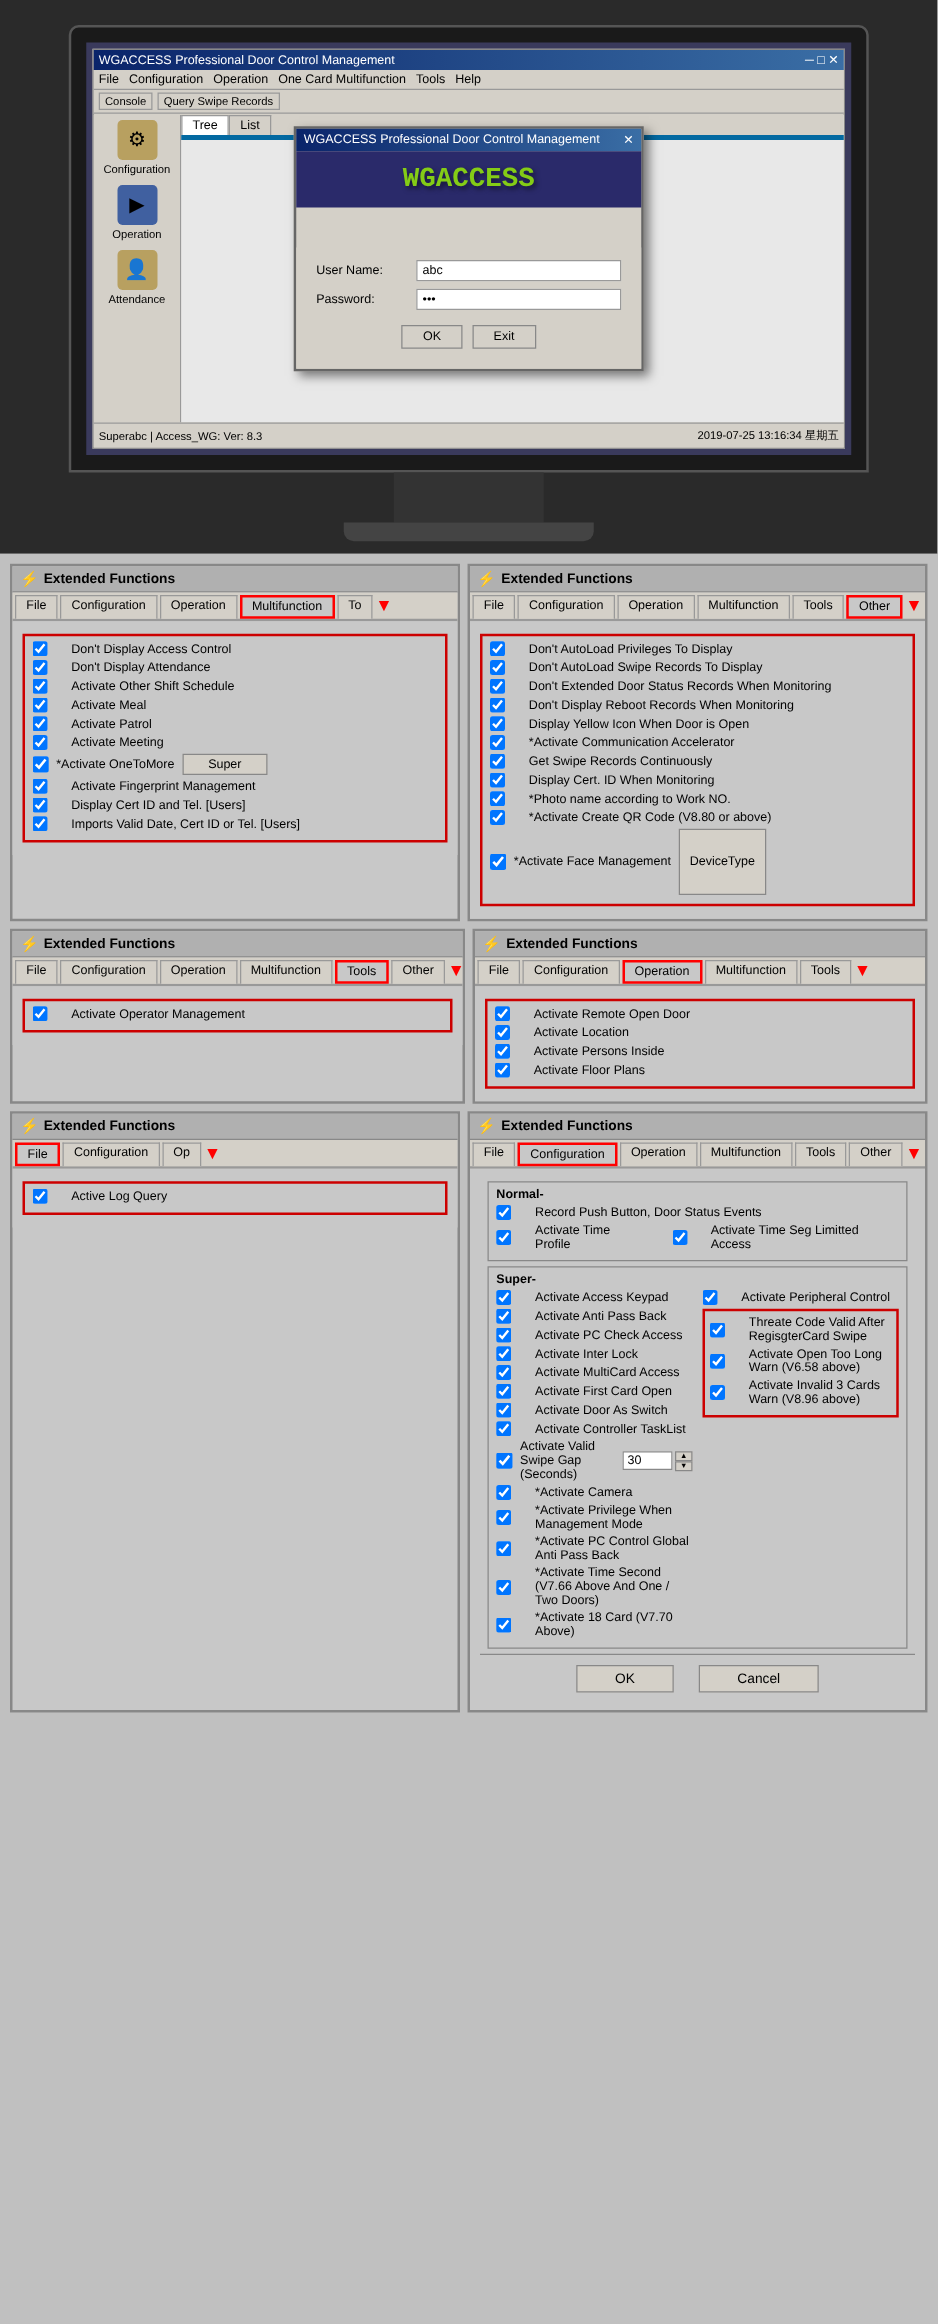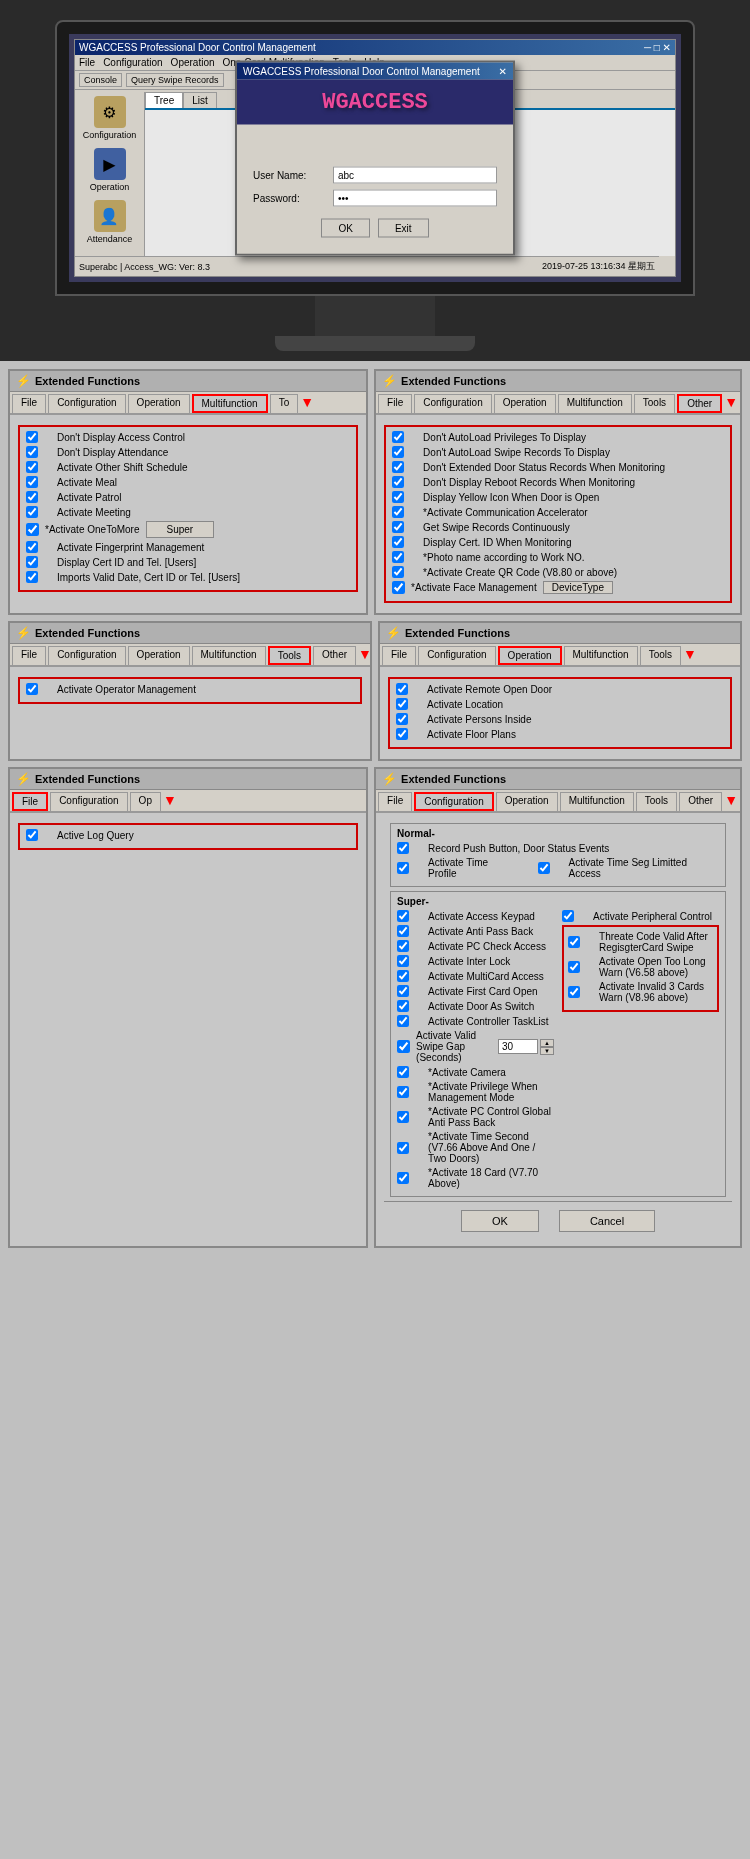--- a/index.html
+++ b/index.html
@@ -16,21 +16,21 @@
     .monitor-bezel {
       background: #1a1a1a;
       border-radius: 8px 8px 0 0;
       padding: 12px;
       width: 640px;
       border: 2px solid #555;
     }
     .monitor-screen {
       background: #3a3a5c;
       width: 100%;
-      height: 248px;
+      height: 330px;
       position: relative;
       overflow: hidden;
     }
     .monitor-stand {
       width: 120px;
       height: 40px;
       background: #333;
       margin: 0 auto;
     }
     .monitor-base {
@@ -106,34 +106,34 @@
     }
     .sidebar-icon.blue { background: #4060a0; }
     .wg-main {
       position: absolute;
       top: 52px; left: 70px; right: 0; bottom: 20px;
       background: #e8e8e8;
     }
     .wg-tabs {
       display: flex;
       background: #d4d0c8;
-      border-bottom: 2px solid #0369a1;
+      border-bottom: 4px solid #0369a1;
     }
     .wg-tab {
       padding: 2px 8px;
       font-size: 10px;
       border: 1px solid #999;
       border-bottom: none;
       background: #d4d0c8;
       cursor: pointer;
     }
     .wg-tab.active { background: white; }
     .wg-statusbar {
       position: absolute;
-      bottom: 0; left: 0; right: 16px;
+      bottom: 0; left: 0; right: 0;
       height: 20px;
       background: #d4d0c8;
       border-top: 1px solid #999;
       font-size: 9px;
       display: flex;
       align-items: center;
       padding: 0 4px;
       justify-content: space-between;
     }
 
@@ -154,21 +154,21 @@
       padding: 3px 6px;
       display: flex;
       justify-content: space-between;
     }
     .login-header {
       background: #2a2a6a;
       padding: 10px;
       text-align: center;
     }
     .login-brand {
-      color: #ec4899;
+      color: #84cc16;
       font-size: 22px;
       font-weight: bold;
       font-family: 'Courier New', monospace;
       text-shadow: 2px 2px 4px rgba(0,0,0,0.5);
     }
     .login-body {
       padding: 10px 16px;
       background: #d4d0c8;
       margin-top: 32px;
     }
@@ -267,21 +267,21 @@
     .super-btn {
       background: #d4d0c8;
       border: 1px solid #888;
       padding: 2px 20px;
       font-size: 10px;
       cursor: pointer;
     }
     .device-btn {
       background: #d4d0c8;
       border: 1px solid #888;
-      padding: 0 8px;
+      padding: 20px 8px;
       font-size: 10px;
       cursor: pointer;
     }
 
     
     .two-col {
       display: flex;
       gap: 6px;
     }
     .two-col .ext-panel {

